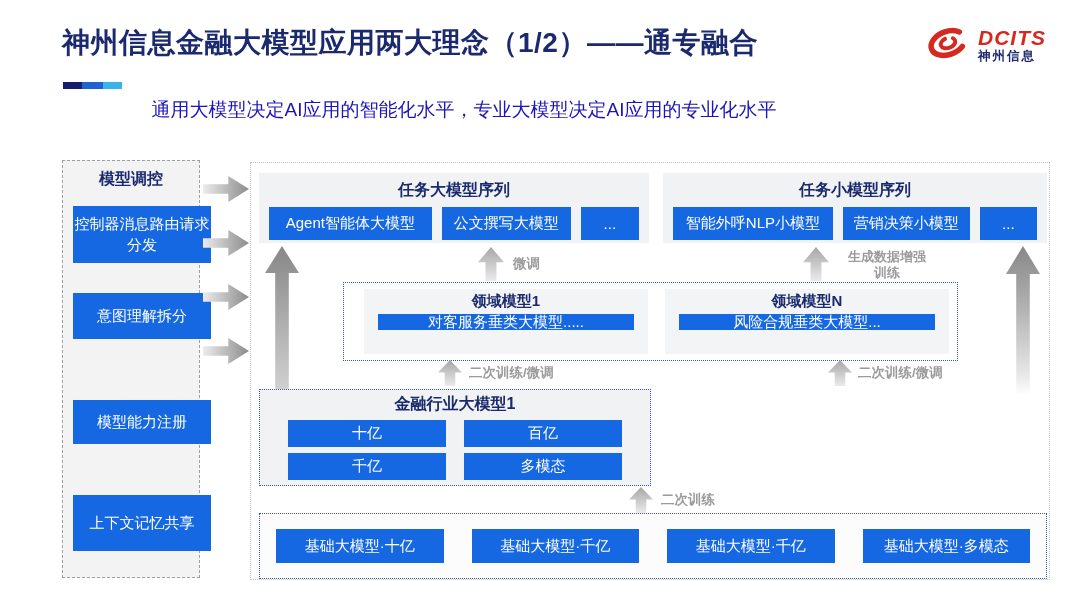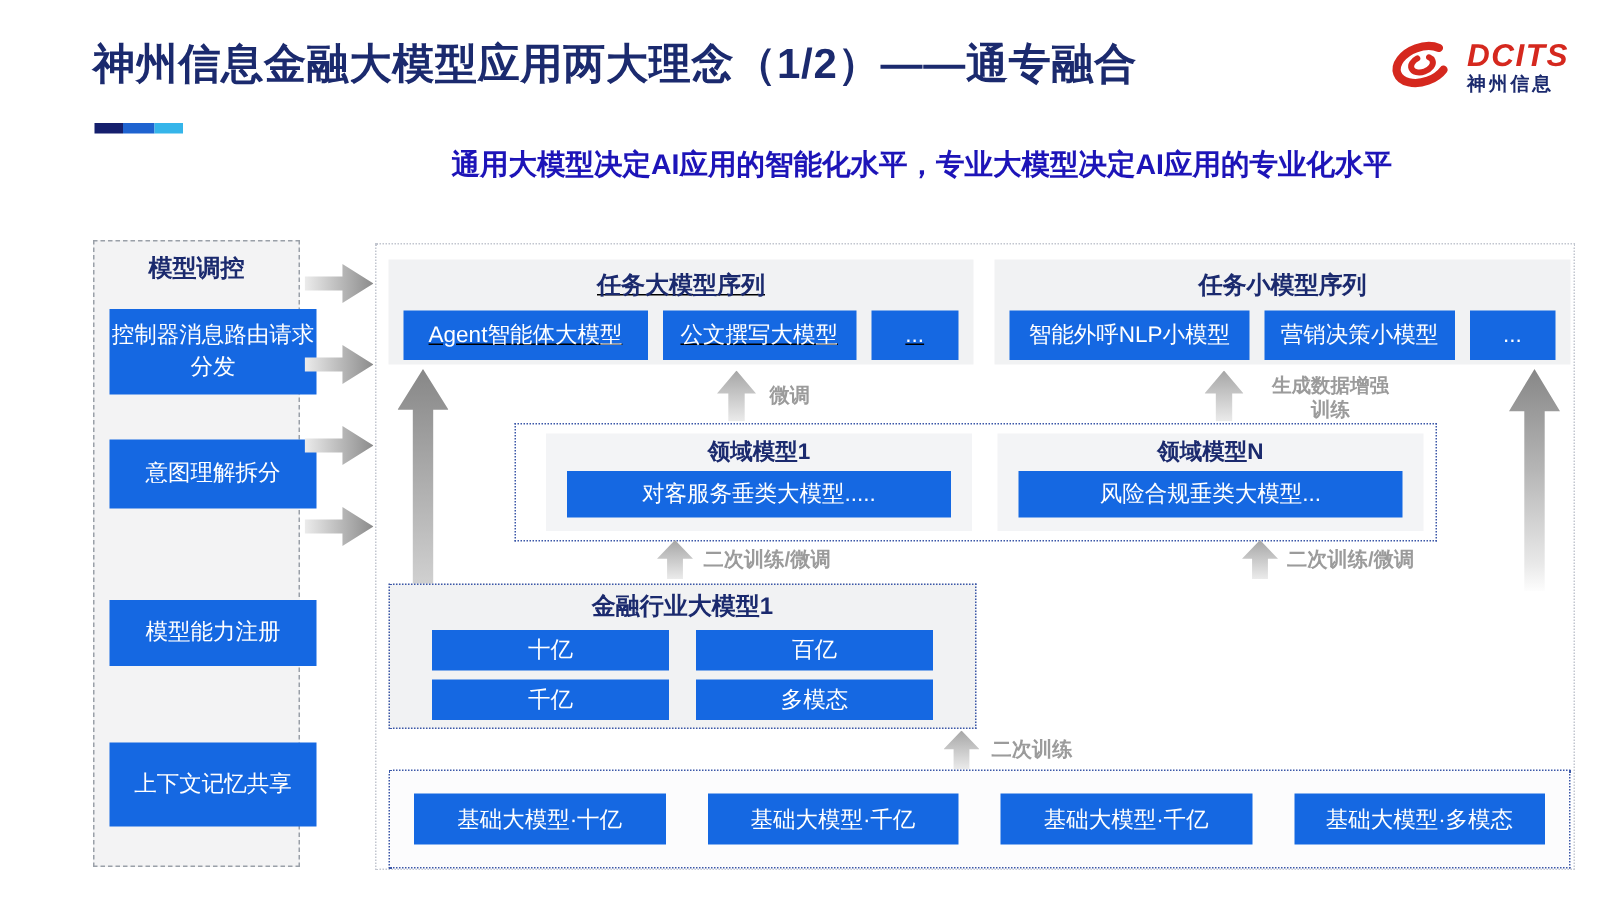--- a/index.html
+++ b/index.html
@@ -6,21 +6,21 @@
   body{width:1080px;height:608px;overflow:hidden;font-family:"Liberation Sans","DejaVu Sans",sans-serif;}
   .slide{position:relative;width:1080px;height:608px;background:#fff;}
 
   
   .title{position:absolute;left:62px;top:24px;margin:0;font-size:28px;font-weight:bold;color:#1b2a6e;letter-spacing:0.5px;}
   .accent-bar{position:absolute;left:63px;top:82px;height:7px;display:flex;}
   .accent-bar span{display:block;height:7px;}
   .accent-bar .a1{width:19px;background:var(--accent_navy,#151f6d);}
   .accent-bar .a2{width:21px;background:var(--accent_blue,#1e63d0);}
   .accent-bar .a3{width:19px;background:var(--accent_cyan,#35b5ea);}
-  .subtitle{position:absolute;left:0;top:97px;width:928px;text-align:right;font-size:19px;font-weight:bold;color:#1d14b8;}
+  .subtitle{position:absolute;left:0;top:97px;width:928px;text-align:center;font-size:19px;font-weight:normal;color:#1d14b8;}
 
   .logo{position:absolute;right:34px;top:22px;display:flex;align-items:center;gap:7px;}
   .logo-en{font-size:21px;font-weight:bold;font-style:italic;color:var(--brand_red,#d5281e);letter-spacing:1px;line-height:22px;}
   .logo-cn{font-size:12.5px;font-weight:bold;color:#1b2a6e;letter-spacing:2px;line-height:15px;}
 
   
   .sidebar{position:absolute;left:62px;top:160px;width:138px;height:418px;background:#f3f3f4;border:1.5px dashed #9aa0a8;box-sizing:border-box;}
   .sidebar-title{position:absolute;left:0;top:8px;width:100%;text-align:center;font-size:16px;font-weight:bold;color:#1b2a6e;}
   .side-box{position:absolute;left:10px;width:138px;background:var(--button_blue,#1568e2);color:#fff;font-size:15px;line-height:1.35;display:flex;align-items:center;justify-content:center;text-align:center;}
   .sb1{top:45px;height:57px;}
@@ -31,21 +31,21 @@
   
   .arrow-right{position:absolute;left:203px;width:46px;height:26px;background:linear-gradient(to right,#ececec,#8b8b8b);clip-path:polygon(0 32%,55% 32%,55% 0,100% 50%,55% 100%,55% 68%,0 68%);}
   .r1{top:176px;} .r2{top:230px;} .r3{top:284px;} .r4{top:338px;}
 
   
   .main{position:absolute;left:250px;top:162px;width:800px;height:418px;border:1.5px dotted #c2c6cf;box-sizing:border-box;background:#fff;}
   .panel{position:absolute;background:#f1f2f3;}
   .panel-head{text-align:center;font-size:16px;font-weight:bold;color:#1b2a6e;padding-top:7px;}
   .btn{background:var(--button_blue,#1568e2);color:#fff;display:flex;align-items:center;justify-content:center;text-align:center;font-size:15px;}
 
-  .panel-tl{left:8px;top:10px;width:390px;height:70px;text-decoration:underline;}
+  .panel-tl{left:8px;top:10px;width:390px;height:70px;}
   .panel-tr{left:412px;top:10px;width:384px;height:70px;}
   .panel-row{display:flex;gap:10px;padding:6px 10px 0 10px;}
   .panel-row .btn{height:33px;}
   .w-lg{flex:1.45;} .w-md{flex:1.15;} .w-sm{flex:0.52;}
 
   
   .arrow-up-tall-left{position:absolute;left:14px;top:83px;width:34px;height:226px;background:linear-gradient(to bottom,#878787 0%,#b5b5b5 40%,#e9e9e9 85%,rgba(243,243,243,0.15) 100%);clip-path:polygon(50% 0,100% 12%,70% 12%,70% 100%,30% 100%,30% 12%,0 12%);}
   .arrow-up-tall-right{position:absolute;left:755px;top:83px;width:34px;height:148px;background:linear-gradient(to bottom,#878787 0%,#b5b5b5 45%,#e9e9e9 88%,rgba(243,243,243,0.15) 100%);clip-path:polygon(50% 0,100% 19%,70% 19%,70% 100%,30% 100%,30% 19%,0 19%);}
   .arrow-up-small{position:absolute;width:26px;height:34px;background:linear-gradient(to bottom,#a6a6a6,#ebebeb);clip-path:polygon(50% 0,100% 45%,71% 45%,71% 100%,29% 100%,29% 45%,0 45%);}
   .arrow-up-tiny{position:absolute;width:24px;height:26px;background:linear-gradient(to bottom,#a6a6a6,#ebebeb);clip-path:polygon(50% 0,100% 48%,72% 48%,72% 100%,28% 100%,28% 48%,0 48%);}
@@ -55,21 +55,21 @@
   .a-ft{left:227px;top:84px;} .l-ft{left:262px;top:92px;}
   .a-gd{left:552px;top:84px;} .l-gd{left:584px;top:86px;}
   .a-sl{left:187px;top:197px;} .l-sl{left:218px;top:201px;}
   .a-sr{left:577px;top:197px;} .l-sr{left:607px;top:201px;}
   .a-st{left:378px;top:324px;} .l-st{left:410px;top:328px;}
 
   
   .domain-box{position:absolute;left:92px;top:119px;width:615px;height:79px;border:1.5px dotted #3b57a8;box-sizing:border-box;background:#fff;display:flex;gap:17px;padding:6px 8px 6px 20px;}
   .domain-panel{flex:1;background:#f3f4f6;}
   .domain-panel .panel-head{padding-top:3px;font-size:15px;}
-  .domain-panel .btn{height:31px;margin:3px 14px 0 14px;}
+  .domain-panel .btn{height:16px;margin:3px 14px 0 14px;}
 
   
   .fin-box{position:absolute;top:226px;height:97px;border:1.5px dotted #3b57a8;box-sizing:border-box;background:#f1f2f3;}
   .fin-left{left:8px;width:392px;}
   .fin-right{left:440px;width:348px;}
   .fin-grid{display:grid;grid-template-columns:1fr 1fr;gap:6px 18px;padding:5px 28px 0 28px;}
   .fin-right .fin-grid{padding:5px 16px 0 12px;gap:6px 22px;}
   .fin-grid .btn{height:27px;}
   .fin-box .panel-head{padding-top:4px;}
 

